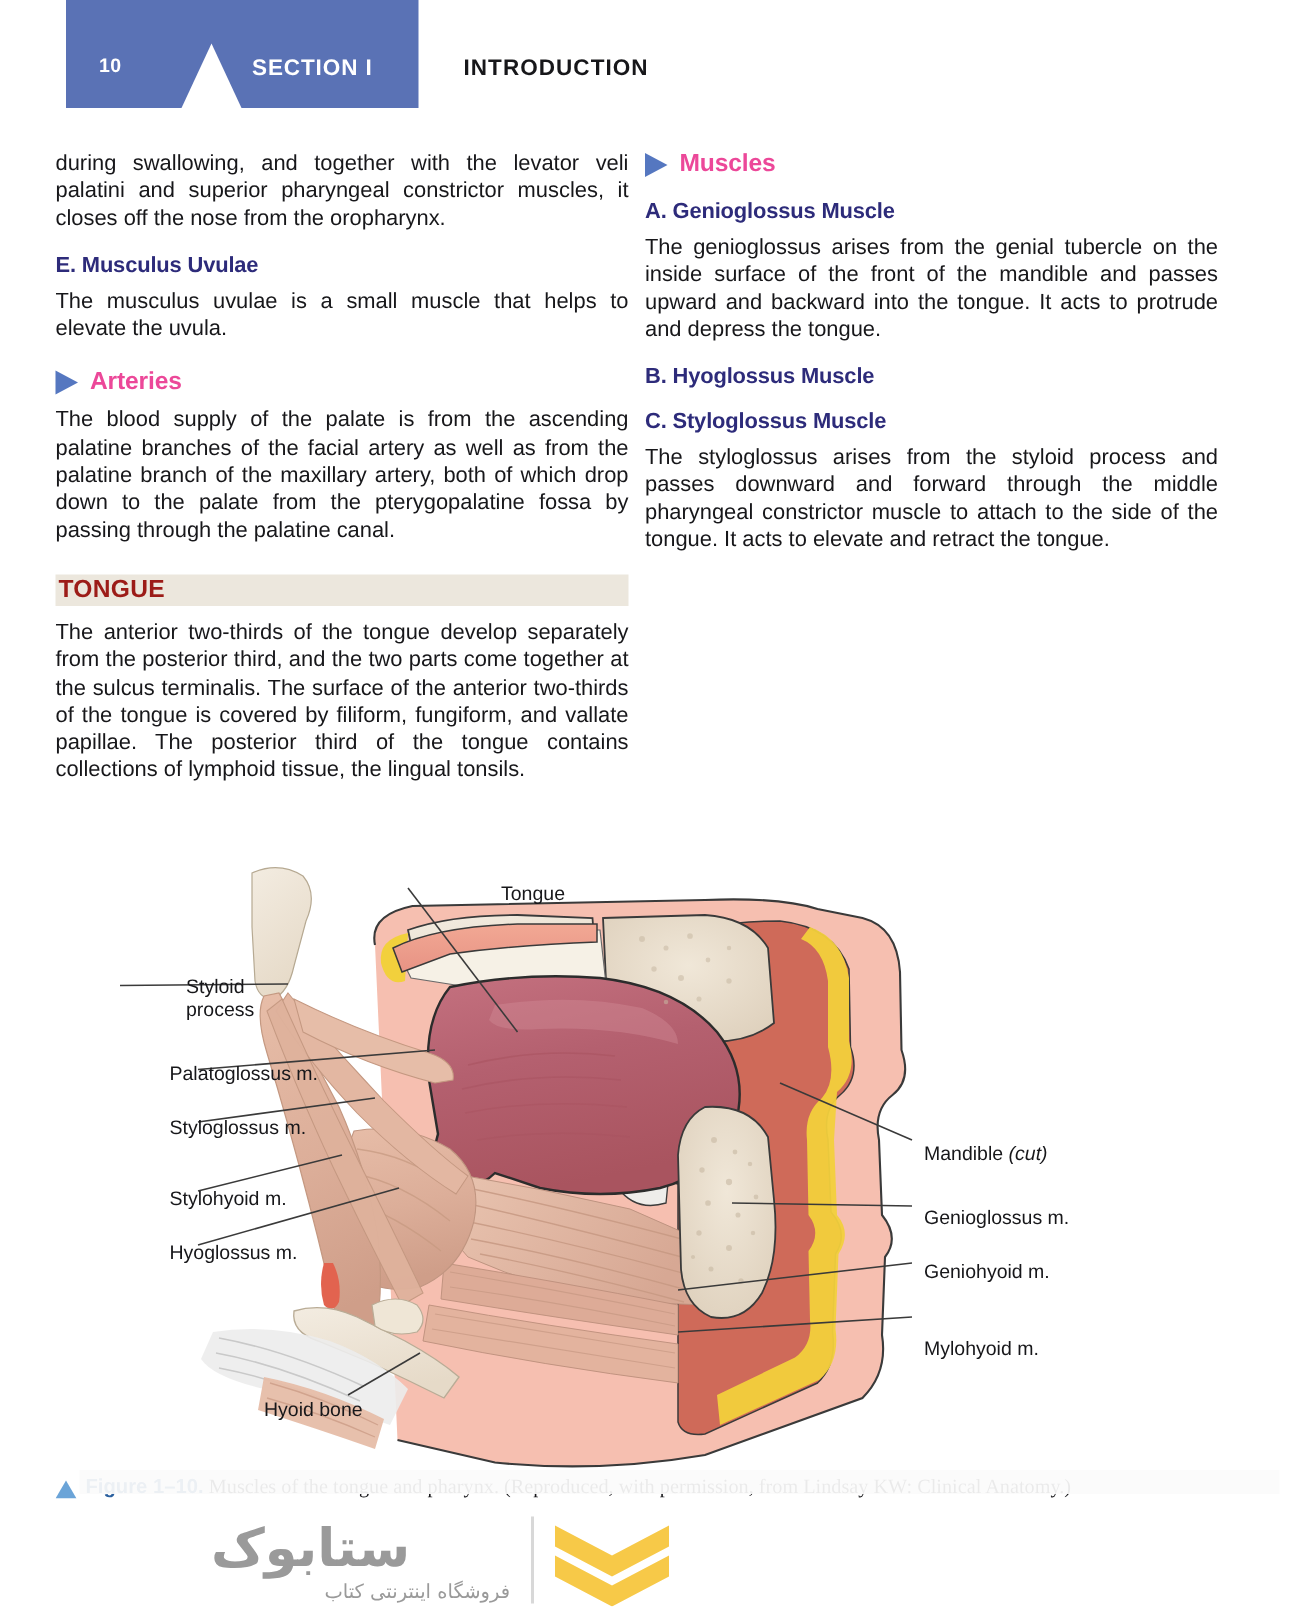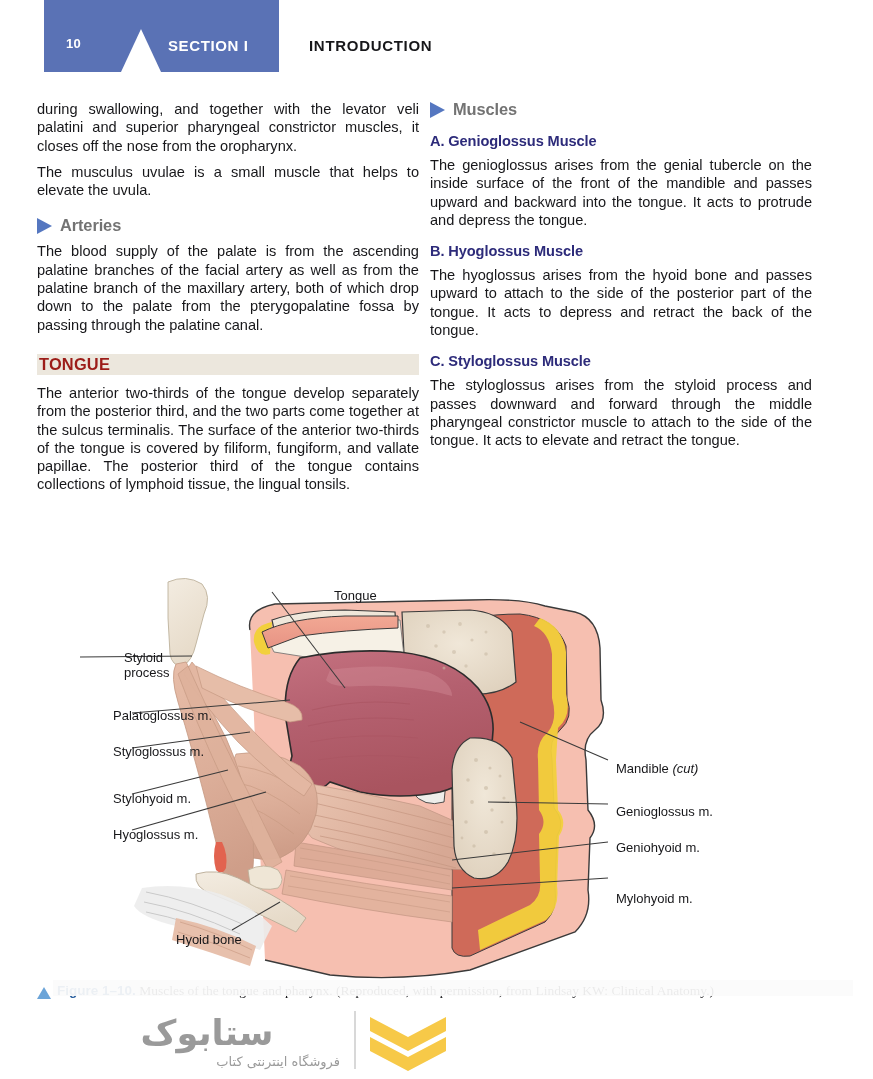--- a/index.html
+++ b/index.html
@@ -92,21 +92,21 @@
     font-weight: bold;
     font-size: 14.6px;
     color: #2d2b7a;
     letter-spacing: -0.1px;
   }
   h2.arrow-head {
     margin: 17px 0 7px 0;
     font-family: "Liberation Sans", sans-serif;
     font-weight: bold;
     font-size: 16.4px;
-    color: #737373;
+    color: #ec4899;
     display: flex;
     align-items: center;
     gap: 8px;
     letter-spacing: -0.1px;
   }
   .arrow-marker {
     display: inline-block;
     width: 0; height: 0;
     border-top: 8px solid transparent;
     border-bottom: 8px solid transparent;
@@ -269,20 +269,21 @@
   <div class="header-notch"></div>
   <div class="header-pageno">10</div>
   <div class="header-section">SECTION I</div>
   <div class="header-title">INTRODUCTION</div>
 </div>
 
 <div class="col col-left">
 
   <p class="body-text">during swallowing, and together with the levator veli palatini and superior pharyngeal constrictor muscles, it closes off the nose from the oropharynx.</p>
 
+  <h3 class="sub-head">E. Musculus Uvulae</h3>
   <p class="body-text">The musculus uvulae is a small muscle that helps to elevate the uvula.</p>
 
   <h2 class="arrow-head">
     <span class="arrow-marker"></span>
     <span>Arteries</span>
   </h2>
   <p class="body-text">The blood supply of the palate is from the ascending palatine branches of the facial artery as well as from the palatine branch of the maxillary artery, both of which drop down to the palate from the pterygopalatine fossa by passing through the palatine canal.</p>
 
   <h2 class="section-head">
     <span>TONGUE</span>
@@ -294,21 +295,20 @@
 
   <h2 class="arrow-head" style="margin-top:0">
     <span class="arrow-marker"></span>
     <span>Muscles</span>
   </h2>
 
   <h3 class="sub-head">A. Genioglossus Muscle</h3>
   <p class="body-text">The genioglossus arises from the genial tubercle on the inside surface of the front of the mandible and passes upward and backward into the tongue. It acts to protrude and depress the tongue.</p>
 
   <h3 class="sub-head">B. Hyoglossus Muscle</h3>
-  <p class="body-text">The hyoglossus arises from the hyoid bone and passes upward to attach to the side of the posterior part of the tongue. It acts to depress and retract the back of the tongue.</p>
 
   <h3 class="sub-head">C. Styloglossus Muscle</h3>
   <p class="body-text">The styloglossus arises from the styloid process and passes downward and forward through the middle pharyngeal constrictor muscle to attach to the side of the tongue. It acts to elevate and retract the tongue.</p>
 </div>
 
 <div class="figure-wrap">
   <svg width="873" height="420" viewBox="0 0 873 420">
     <defs>
       <linearGradient id="gTongue" x1="0" y1="0" x2="0.3" y2="1">
         <stop offset="0%" stop-color="#c4717f"></stop>

